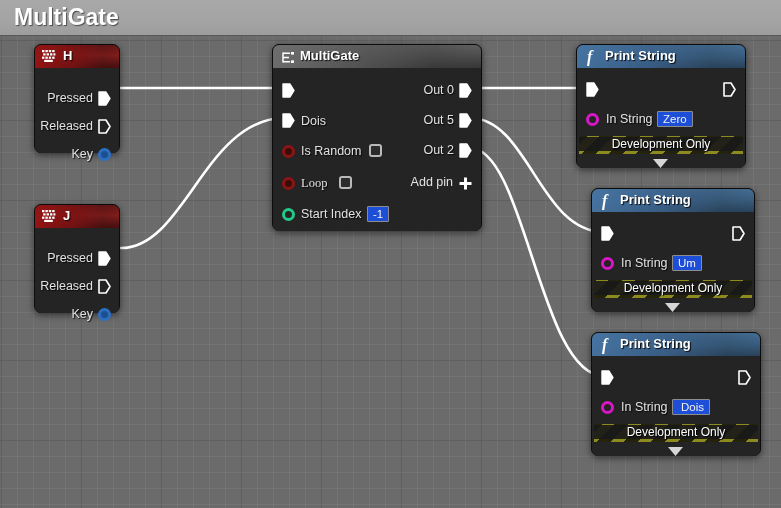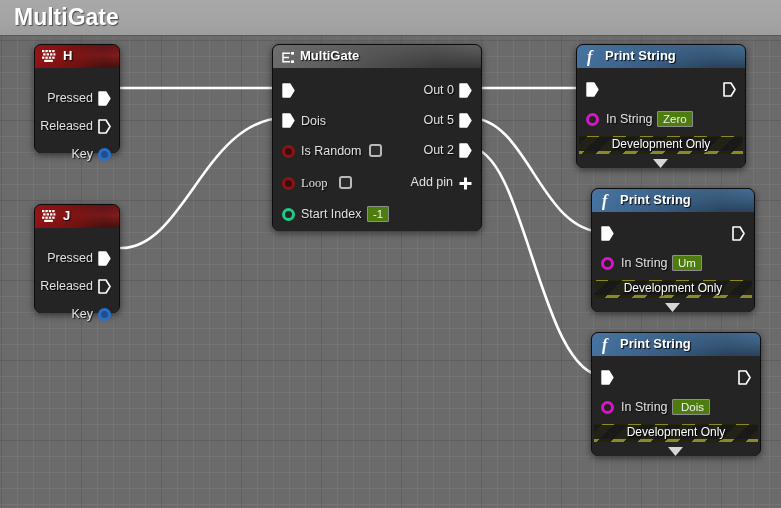--- a/index.html
+++ b/index.html
@@ -140,21 +140,21 @@
     border: 2px solid #b9b9b9;
     border-radius: 3px;
     box-sizing: border-box;
   }
   .valbox {
     position: absolute;
     min-width: 14px;
     height: 16px;
     line-height: 15px;
     padding: 0 5px;
-    background: #4d7c0f;
+    background: #1d4ed8;
     border: 1px solid #8d8d8d;
     border-radius: 1px;
     font-size: 11.5px;
     color: #f0f0f0;
     text-align: center;
     box-sizing: border-box;
     white-space: nowrap;
   }
   .addpin {
     position: absolute;

